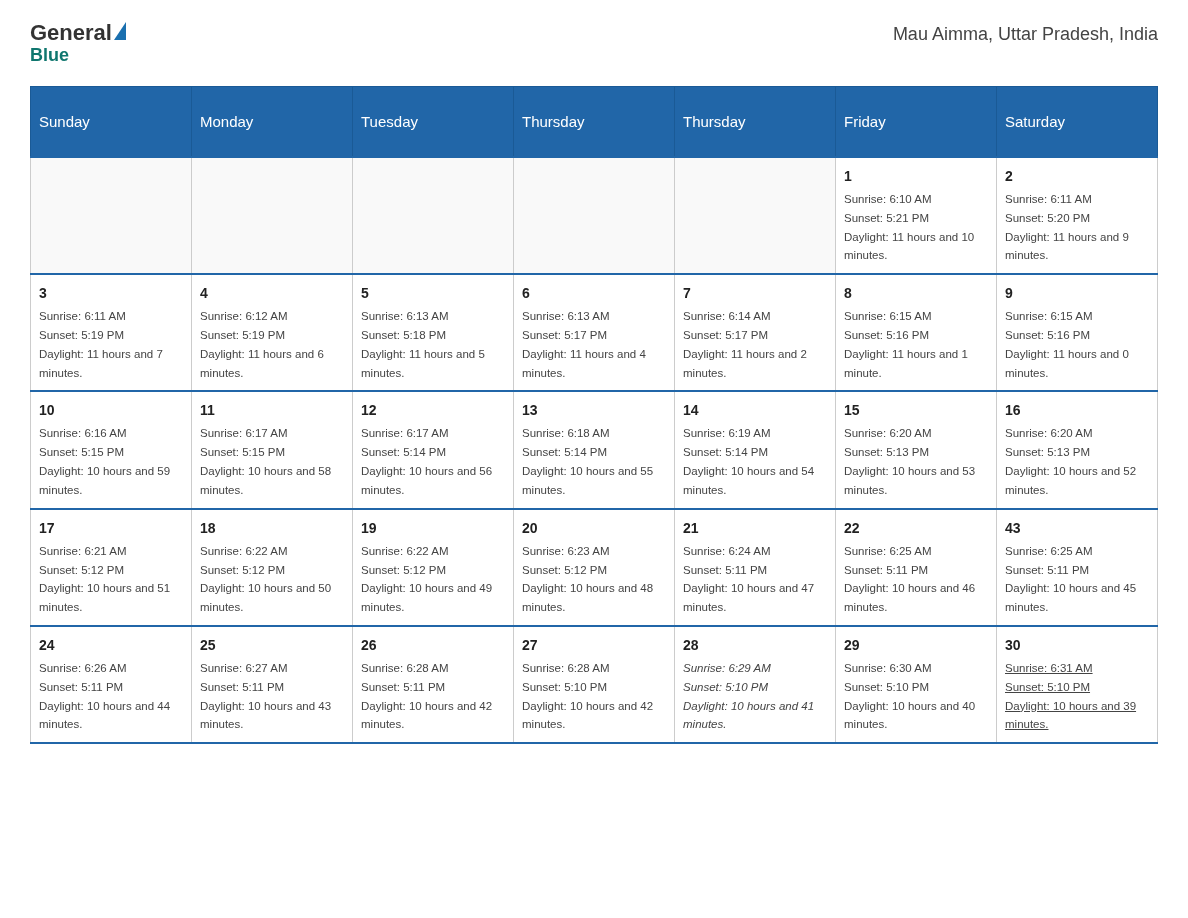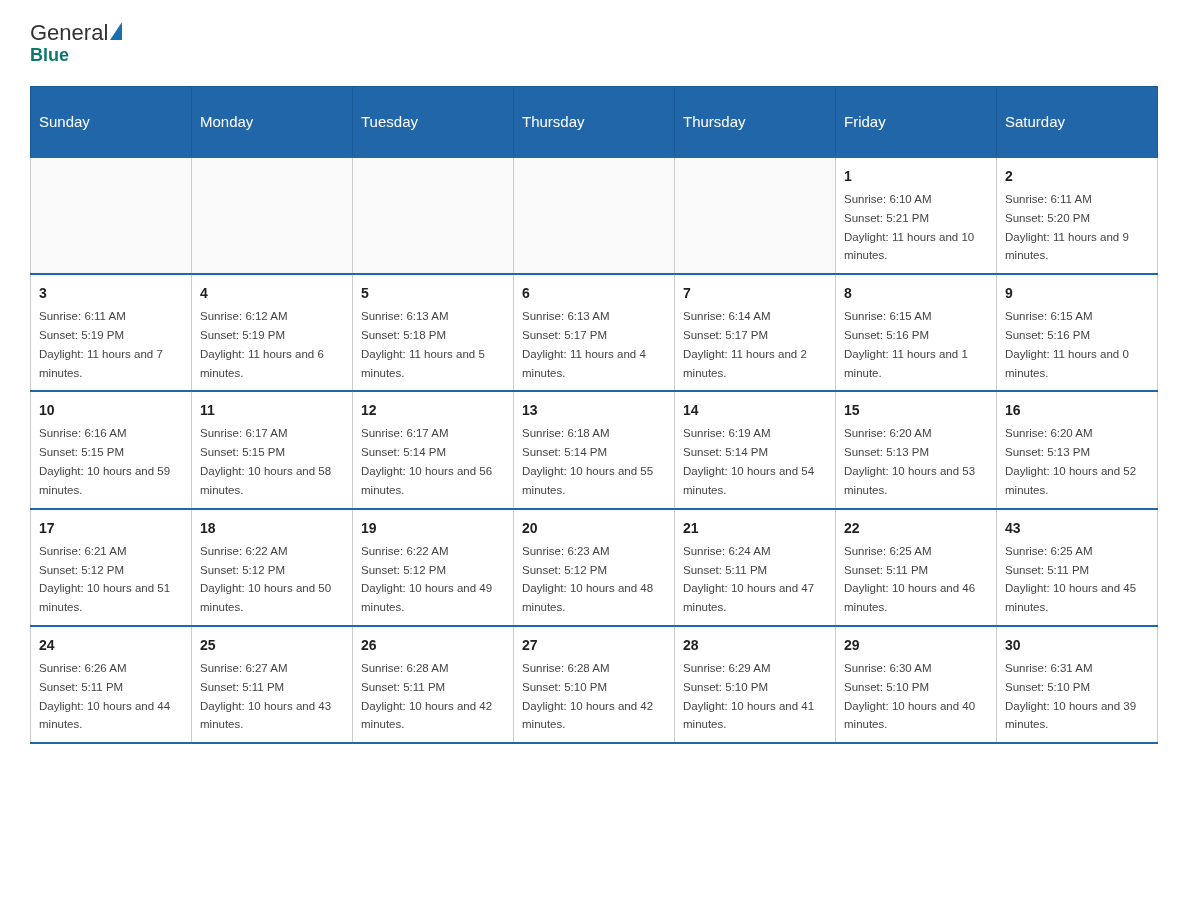--- a/index.html
+++ b/index.html
@@ -14,21 +14,21 @@
       justify-content: space-between;
       align-items: flex-start;
       margin-bottom: 20px;
     }
     .logo {
       display: flex;
       align-items: center;
     }
     .logo-text-general {
       font-size: 22px;
-      font-weight: normal;
+      font-weight: bold;
       color: #333;
     }
     .logo-text-blue {
       font-size: 18px;
       font-weight: bold;
       color: #0f766e;
     }
     .logo-icon {
       width: 0;
       height: 0;
@@ -104,20 +104,21 @@
   <div class="logo">
     <div style="display:flex; flex-direction:column; line-height:1.15;">
       <div style="display:flex; align-items:center;">
         <span class="logo-text-general">General</span>
         <span class="logo-icon"></span>
       </div>
       <span class="logo-text-blue" style="margin-left:0;">Blue</span>
     </div>
   </div>
   <div class="title-area">
+    <div class="subtitle">Mau Aimma, Uttar Pradesh, India</div>
   </div>
 </div>
 
 <table class="calendar">
   <thead>
     <tr>
     <th>Sunday</th>
         <th>Monday</th>
         <th>Tuesday</th>
         <th>Thursday</th>
@@ -215,24 +216,24 @@
 Daylight: 10 hours and 44 minutes.</span></td>
         <td><span class="day-number">25</span><span class="day-info" style="white-space: pre-line;">Sunrise: 6:27 AM
 Sunset: 5:11 PM
 Daylight: 10 hours and 43 minutes.</span></td>
         <td><span class="day-number">26</span><span class="day-info" style="white-space: pre-line;">Sunrise: 6:28 AM
 Sunset: 5:11 PM
 Daylight: 10 hours and 42 minutes.</span></td>
         <td><span class="day-number">27</span><span class="day-info" style="white-space: pre-line;">Sunrise: 6:28 AM
 Sunset: 5:10 PM
 Daylight: 10 hours and 42 minutes.</span></td>
-        <td><span class="day-number">28</span><span class="day-info" style="white-space: pre-line;">Sunrise: 6:29 AM
+        <td><span class="day-number">28</span><span class="day-info" style="white-space: pre-line; font-style: italic;">Sunrise: 6:29 AM
 Sunset: 5:10 PM
 Daylight: 10 hours and 41 minutes.</span></td>
         <td><span class="day-number">29</span><span class="day-info" style="white-space: pre-line;">Sunrise: 6:30 AM
 Sunset: 5:10 PM
 Daylight: 10 hours and 40 minutes.</span></td>
-        <td><span class="day-number">30</span><span class="day-info" style="white-space: pre-line;">Sunrise: 6:31 AM
+        <td><span class="day-number">30</span><span class="day-info" style="white-space: pre-line; text-decoration: underline;">Sunrise: 6:31 AM
 Sunset: 5:10 PM
 Daylight: 10 hours and 39 minutes.</span></td>
       </tr>
     </tbody>
 </table>
 
 </body></html>

